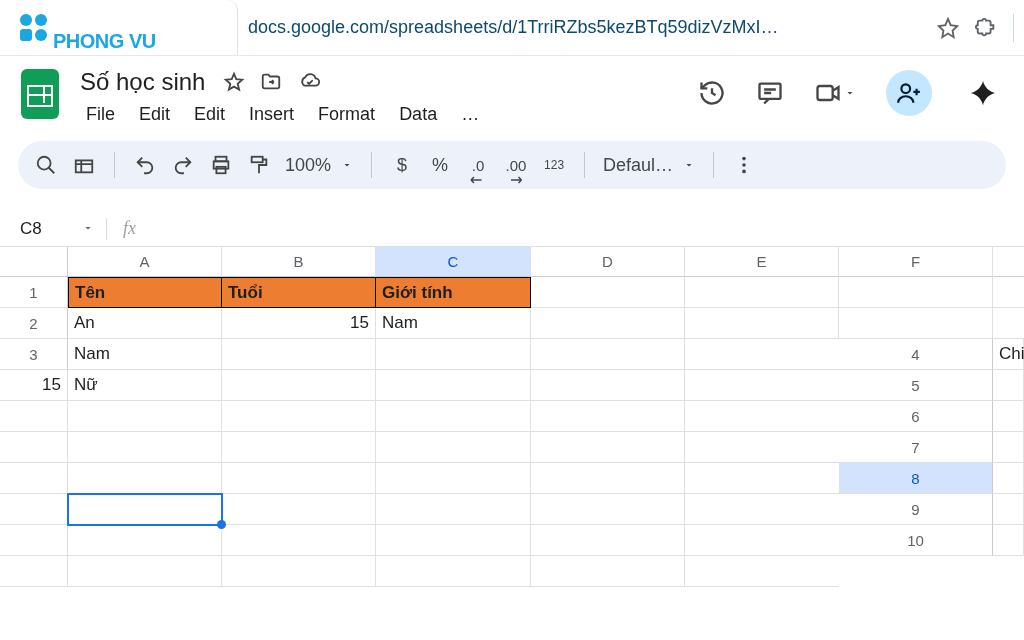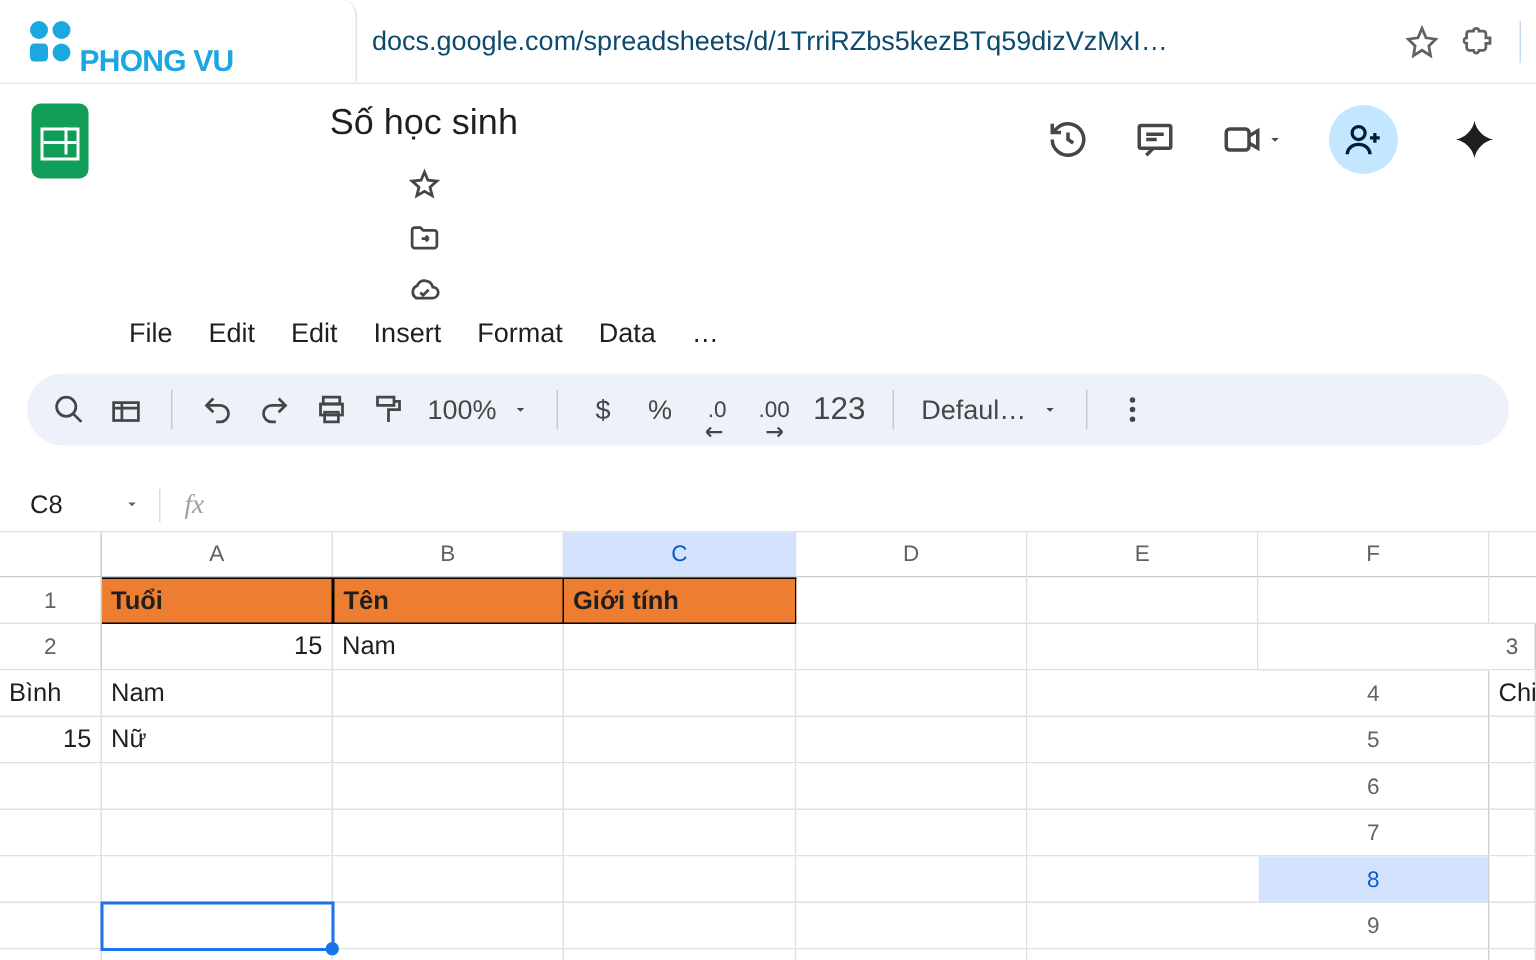--- a/index.html
+++ b/index.html
@@ -19,21 +19,21 @@
 
 
 .doc-header { padding: 10px 18px 0 18px; display: flex; align-items: flex-start; gap: 14px; }
 .sheets-logo { width: 44px; height: 56px; display: flex; align-items: center; justify-content: center; }
 .sheets-logo-inner { width: 38px; height: 50px; background: #0f9d58; border-radius: 6px; position: relative; display: flex; align-items: center; justify-content: center; }
 .sheets-logo-inner::after { content:""; position:absolute; width:22px; height:18px; border:2px solid #fff; top:16px; }
 .sheets-logo-inner::before { content:""; position:absolute; width:2px; height:18px; background:#fff; top:16px; left:22px; z-index:2;}
 .sheets-grid-h { position:absolute; width:22px; height:2px; background:#fff; top:25px; z-index:2;}
 
 .title-block { flex: 0 0 auto; }
-.title-row { display: flex; align-items: center; gap: 14px; flex-direction: column; }
+.title-row { display: flex; align-items: center; gap: 14px; }
 .doc-title { font-size: 24px; color: #1f1f1f; padding: 2px 4px;}
 .title-icon { color: #444746; display:flex; align-items:center; }
 .menu-row { display: flex; gap: 4px; margin-top: 2px; }
 .menu-item { font-size: 18px; color: #1f1f1f; padding: 4px 10px; border-radius: 4px; cursor: pointer; }
 
 .hdr-spacer { flex: 1; }
 .hdr-actions { display: flex; align-items: center; gap: 30px; padding-right: 8px; padding-top: 4px;}
 .hdr-btn { display: flex; align-items: center; justify-content: center; color: #444746; cursor: pointer; gap:2px; }
 .share-btn { width: 46px; height: 46px; border-radius: 50%; background: #c2e7ff; display: flex; align-items: center; justify-content: center; }
 
@@ -223,21 +223,21 @@
       <svg style="position:absolute;bottom:-6px;left:2px" width="18" height="10" viewBox="0 0 24 12" fill="none" stroke="#444746" stroke-width="2">
         <path d="M18 6H4m0 0 4-4M4 6l4 4"></path>
       </svg>
     </div>
   <div class="tb-btn" style="position:relative;font-size:15px">
       <span>.00</span>
       <svg style="position:absolute;bottom:-6px;left:4px" width="18" height="10" viewBox="0 0 24 12" fill="none" stroke="#444746" stroke-width="2">
         <path d="M4 6h14m0 0-4-4m4 4-4 4"></path>
       </svg>
     </div>
-  <div class="tb-btn" style="font-size:21px">123</div>
+  <div class="tb-btn" style="font-size:12px">123</div>
   <div class="tb-sep"></div>
   <div class="zoom">
     <span>Defaul…</span>
     <svg width="12" height="12" viewBox="0 0 24 24" fill="#444746">
         <path d="M7 10l5 5 5-5z"></path>
       </svg>
   </div>
   <div class="tb-sep"></div>
   <div class="tb-btn">
       <svg width="22" height="22" viewBox="0 0 24 24" fill="#444746">
@@ -263,38 +263,38 @@
   <div class="corner col-head"></div>
   <div class="col-head">A</div>
   <div class="col-head">B</div>
   <div class="col-head sel">C</div>
   <div class="col-head">D</div>
   <div class="col-head">E</div>
   <div class="col-head">F</div>
   <div class="col-head" style="border-right:none"></div>
 
   <div class="row-head">1</div>
+  <div class="cell hdr-cell first">Tên</div>
   <div class="cell hdr-cell">Tuổi</div>
-  <div class="cell hdr-cell first">Tên</div>
   <div class="cell hdr-cell">Giới tính</div>
   <div class="cell"></div>
   <div class="cell"></div>
   <div class="cell"></div>
   <div class="cell" style="border-right:none"></div>
 
   <div class="row-head">2</div>
+  <div class="cell">An</div>
   <div class="cell num">15</div>
   <div class="cell">Nam</div>
   <div class="cell"></div>
   <div class="cell"></div>
   <div class="cell"></div>
   <div class="cell" style="border-right:none"></div>
 
   <div class="row-head">3</div>
-  <div class="cell">Bình</div>
   <div class="cell">Nam</div>
   <div class="cell"></div>
   <div class="cell"></div>
   <div class="cell"></div>
   <div class="cell" style="border-right:none"></div>
 
   <div class="row-head">4</div>
   <div class="cell">Chi</div>
   <div class="cell num">15</div>
   <div class="cell">Nữ</div>

